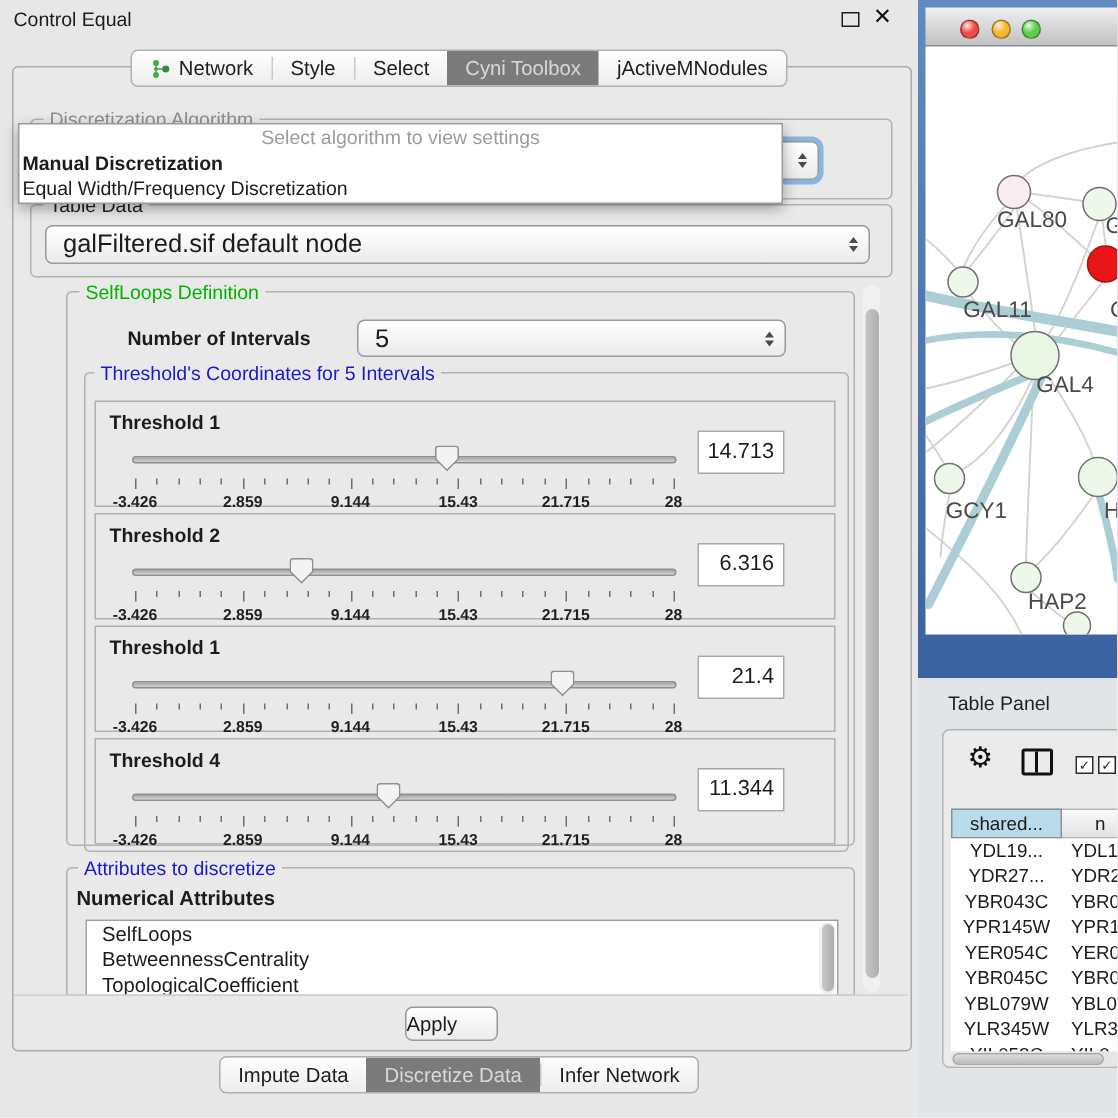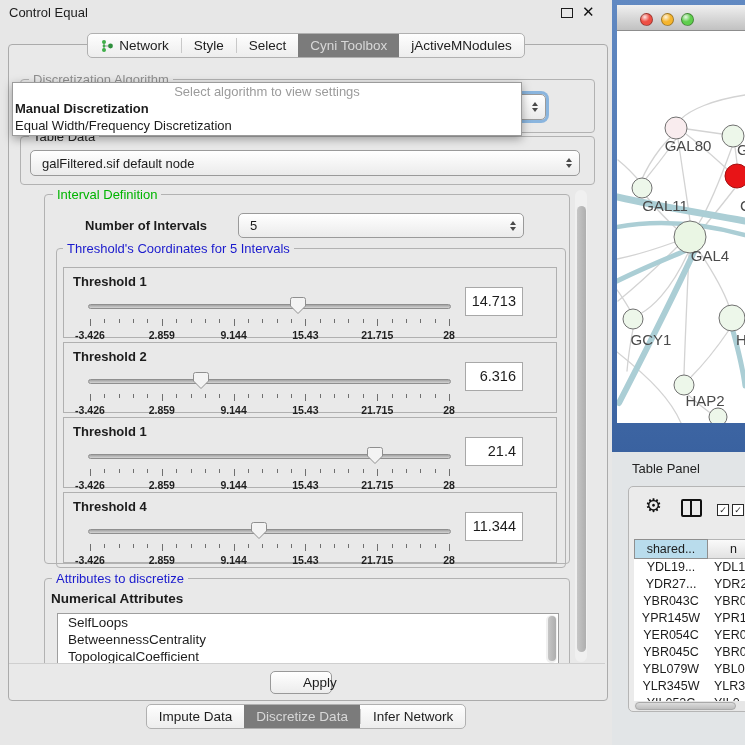--- a/index.html
+++ b/index.html
@@ -20,21 +20,21 @@
   .tab-div{width:1px;background:#c9c9c9;margin:4px 0;}
   
   .main-panel{position:absolute;left:8px;top:44px;width:598px;height:655px;border:1px solid #ababab;
               border-radius:4px;background:#e9e9e9;}
   .group{position:absolute;border:1px solid #b2b2b2;border-radius:4px;}
   .group-title{position:absolute;top:-8px;left:8px;background:#e9e9e9;padding:0 4px;font-size:13px;white-space:nowrap;}
   .gt-gray{color:#8e8e8e;} .gt-green{color:var(--green-title,#00b400);} .gt-blue{color:var(--blue-title,#1a1acd);}
   .gt-dark{color:#222;}
   
   .combo{position:absolute;display:flex;align-items:center;background:linear-gradient(#ffffff,#ebebeb);
-         border:1px solid #9a9a9a;border-radius:5px;box-sizing:border-box;font-size:13px;}
+         border:1px solid #9a9a9a;border-radius:5px;box-sizing:border-box;font-size:17px;}
   .combo .val{padding-left:11px;white-space:nowrap;overflow:hidden;}
   .stepper{margin-left:auto;margin-right:7px;display:flex;flex-direction:column;gap:2px;align-items:center;}
   .arr-up{width:0;height:0;border-left:3.5px solid transparent;border-right:3.5px solid transparent;border-bottom:4.5px solid #4a4a4a;}
   .arr-dn{width:0;height:0;border-left:3.5px solid transparent;border-right:3.5px solid transparent;border-top:4.5px solid #4a4a4a;}
   .focused{box-shadow:0 0 0 3px var(--focus-ring,rgba(110,166,216,.7));}
   
   .popup{position:absolute;left:12px;top:82px;width:508px;height:52px;background:#fff;border:1px solid #9b9b9b;
          box-shadow:0 3px 9px rgba(0,0,0,.35);z-index:8;}
   .popup-prompt{height:17px;line-height:17px;text-align:center;color:#9b9b9b;}
   .popup-opt{height:17px;line-height:17px;padding-left:2px;}
@@ -56,21 +56,21 @@
   .tick-label{position:absolute;transform:translateX(-50%);font-size:10.5px;font-weight:bold;color:#1f1f1f;white-space:nowrap;}
   .th-value{position:absolute;left:401px;top:19px;width:58px;height:29px;background:#fff;border:1px solid #a8a8a8;
             box-sizing:border-box;font-size:14.5px;line-height:27px;text-align:right;padding-right:6px;}
   
   .attr-label{position:absolute;left:6px;top:12px;font-weight:bold;font-size:13.5px;}
   .attr-list{position:absolute;left:12px;top:34px;width:500px;height:50px;background:#fff;border:1px solid #9e9e9e;overflow:hidden;}
   .attr-item{padding-left:10px;font-size:13.5px;line-height:17px;white-space:nowrap;}
   
   .sep-line{position:absolute;left:1px;top:663px;width:595px;border-top:1px solid #cfcfcf;}
   .apply-btn{position:absolute;left:270px;top:671px;width:62px;height:23px;border:1px solid #999;border-radius:5px;
-             background:linear-gradient(#ffffff,#ececec);font-size:13.5px;line-height:21px;box-sizing:border-box;padding-left:32px;}
+             background:linear-gradient(#ffffff,#ececec);font-size:13.5px;line-height:21px;box-sizing:border-box;}
   
   .net-frame{position:absolute;left:612px;top:0;width:133px;height:452px;
              background:linear-gradient(180deg,var(--frame-blue-top,#6189c2),var(--frame-blue-bottom,#3a62a0));}
   .net-titlebar{position:absolute;left:617px;top:5px;width:128px;height:26px;
                 background:linear-gradient(#f0f0f0,#c1c1c1);border-bottom:1px solid #8d8d8d;box-sizing:border-box;}
   .light{position:absolute;top:8px;width:13px;height:13px;border-radius:50%;border:1px solid rgba(0,0,0,.35);box-sizing:border-box;
          background:radial-gradient(circle at 35% 28%, rgba(255,255,255,.85), rgba(255,255,255,0) 45%), var(--lc,#ccc);}
   .net-canvas{position:absolute;left:617px;top:31px;width:128px;height:392px;background:#fff;overflow:hidden;}
   .net-canvas svg{display:block;}
   
@@ -160,21 +160,21 @@
   </div>
   <div class="combo" style="left:30px;top:150px;width:550px;height:26px;">
     <span class="val">galFiltered.sif default node</span>
     <span class="stepper">
         <span class="arr-up"></span>
         <span class="arr-dn"></span>
       </span>
   </div>
 
   <div class="group" style="left:44px;top:194px;width:524px;height:368px;">
-    <span class="group-title gt-green">Interval Definition</span>
+    <span class="group-title gt-green">SelfLoops Definition</span>
   </div>
   <span style="position:absolute;left:85px;top:218px;font-weight:bold;">Number of Intervals</span>
   <div class="combo" style="left:238px;top:213px;width:286px;height:25px;">
     <span class="val">5</span>
     <span class="stepper">
         <span class="arr-up"></span>
         <span class="arr-dn"></span>
       </span>
   </div>
 

